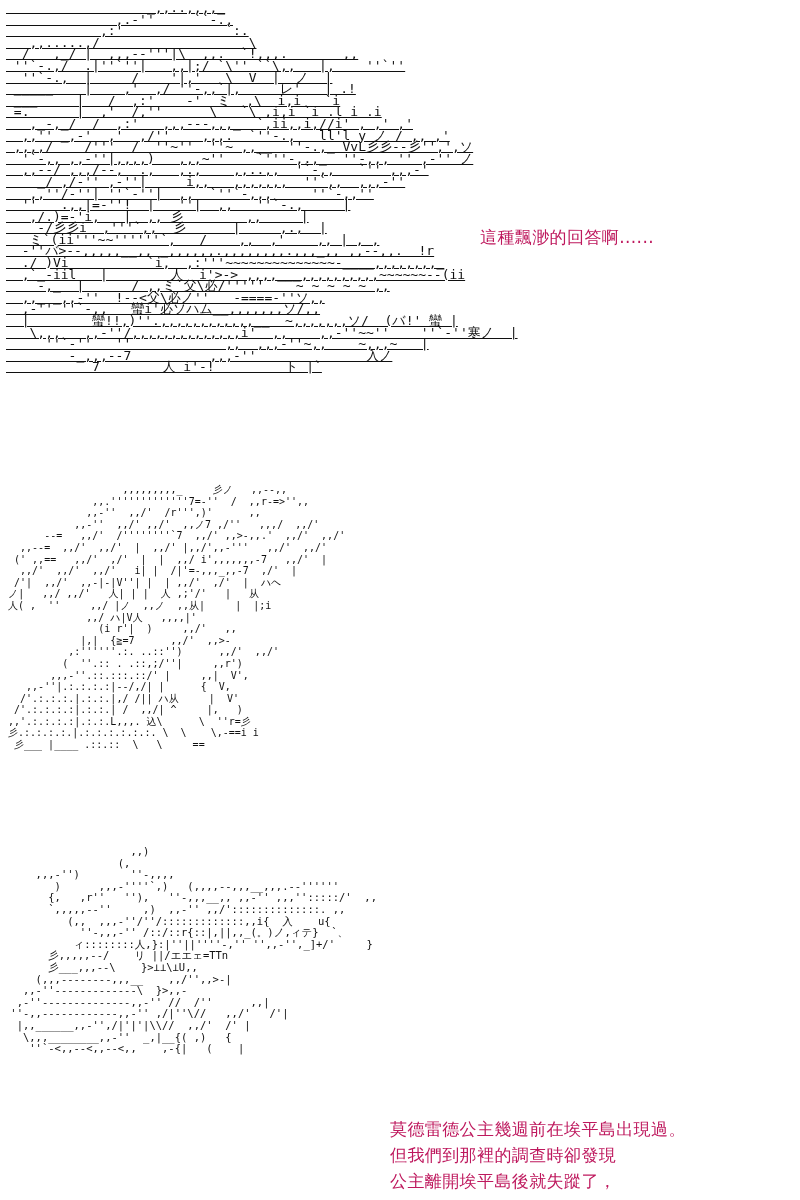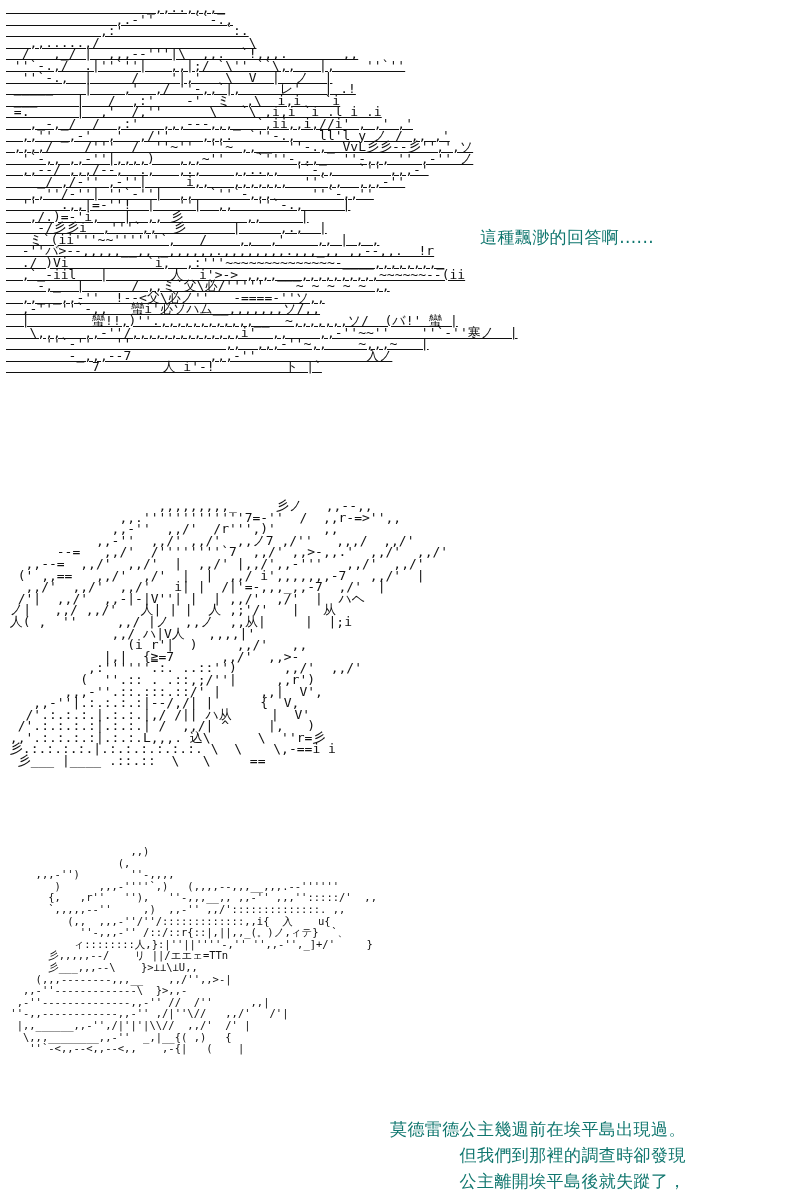--- a/index.html
+++ b/index.html
@@ -49,43 +49,42 @@
   }
   #aa-1 {
     left: 6px;
     top: 2px;
     font-size: 13px;
     line-height: 11.6px;
     text-decoration: underline;
   }
   #aa-2 {
     left: 2px;
-    top: 20px;
-    font-size: 13px;
+    top: 4px;
+    font-size: 10px;
     line-height: 11.6px;
   }
   #aa-3 {
     left: 4px;
     top: 6px;
     font-size: 10.5px;
     line-height: 11.6px;
   }
 
   
   .dialogue {
     position: absolute;
     margin: 0;
     padding: 0;
-    color: #0f766e;
+    color: #be185d;
     font-family: "DejaVu Sans", "Liberation Sans", sans-serif;
     font-size: 17px;
     line-height: 26px;
     white-space: pre-line;
     letter-spacing: 0.4px;
-    text-align: right;
   }
   #text-1 { left: 480px; top: 198px; }
   #text-2 { left: 390px; top: 610px; }
 
   .para { margin: 0 0 0 0; }
   .para + .para { margin-top: 26px; }
 </style>
 </head>
 <body>
 

